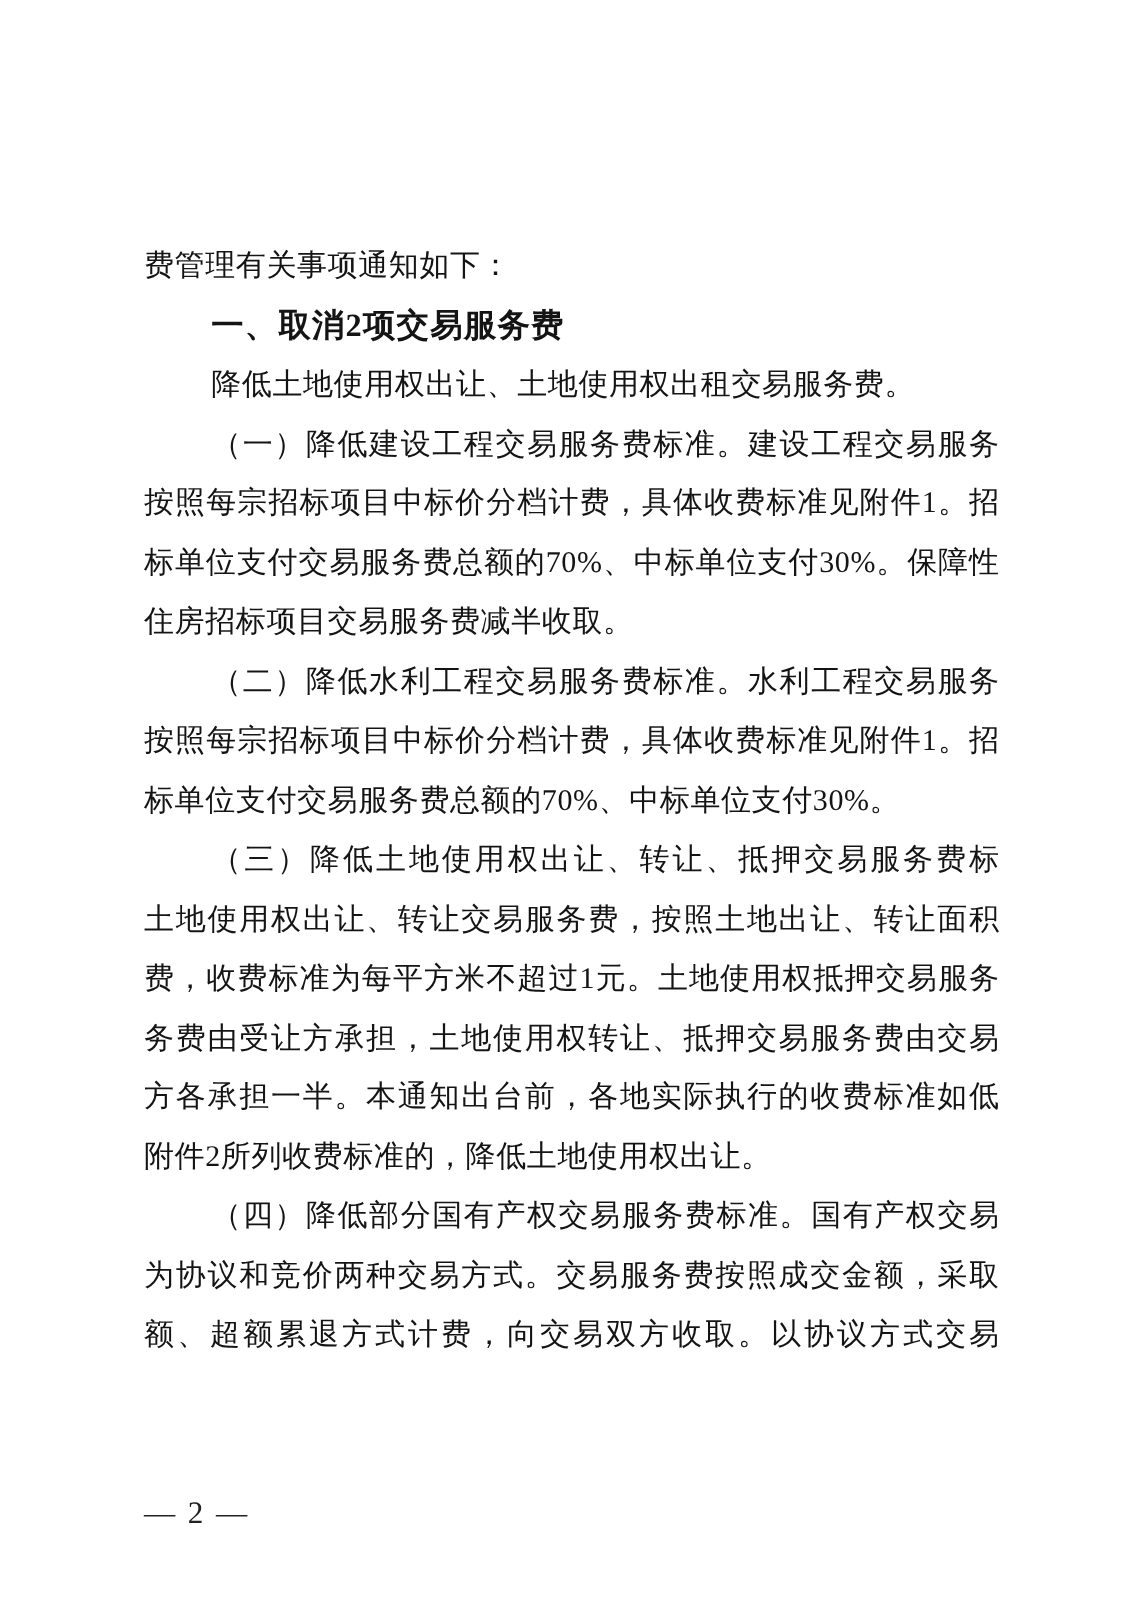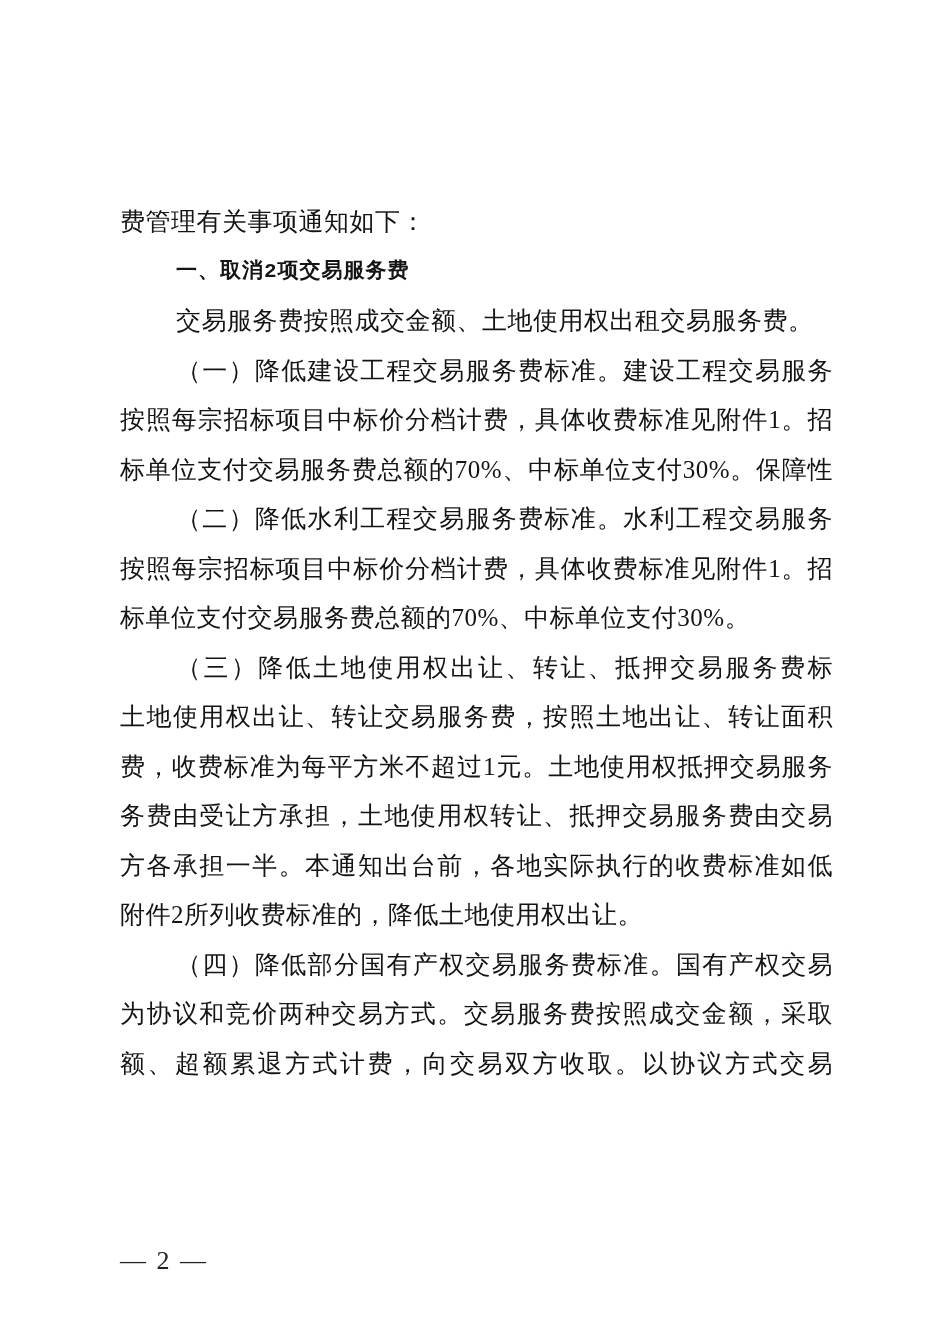--- a/index.html
+++ b/index.html
@@ -32,23 +32,23 @@
     text-align-last: left;
     letter-spacing: 0.5px;
   }
   .line.just {
     text-align-last: justify;
   }
   .line.ind {
     text-indent: 56px;
   }
   .line.heading {
-    font-family: Liberation Mono, monospace;
+    font-family: Liberation Serif, serif;
     font-weight: 700;
-    font-size: 21px;
+    font-size: 27px;
     letter-spacing: 1px;
   }
   .lead {
     font-weight: 400;
   }
   .footer {
     position: absolute;
     left: 120px;
     top: 1196px;
     font-size: 26px;
@@ -57,24 +57,25 @@
     letter-spacing: 2px;
   }
 </style>
 </head>
 <body>
 
 <div class="page">
   <div class="content">
       <div class="line"><span class="txt">费管理有关事项通知如下：</span></div>
       <div class="line heading ind"><span class="txt">一、取消2项交易服务费</span></div>
-      <div class="line ind"><span class="txt">交易服务费按照成交金额、土地使用权出租交易服务费。</span></div>
+      <div class="line ind"><span class="txt">降低土地使用权出让、土地使用权出租交易服务费。</span></div>
       <div class="line ind just"><span class="lead">（一）降低建设工程交易服务费标准。</span><span class="txt">建设工程交易服务费</span></div>
       <div class="line just"><span class="txt">按照每宗招标项目中标价分档计费，具体收费标准见附件1。招</span></div>
       <div class="line just"><span class="txt">标单位支付交易服务费总额的70%、中标单位支付30%。保障性</span></div>
+      <div class="line"><span class="txt">住房招标项目交易服务费减半收取。</span></div>
       <div class="line ind just"><span class="lead">（二）降低水利工程交易服务费标准。</span><span class="txt">水利工程交易服务费</span></div>
       <div class="line just"><span class="txt">按照每宗招标项目中标价分档计费，具体收费标准见附件1。招</span></div>
       <div class="line"><span class="txt">标单位支付交易服务费总额的70%、中标单位支付30%。</span></div>
       <div class="line ind just"><span class="lead">（三）降低土地使用权出让、转让、抵押交易服务费标准。</span><span class="txt"></span></div>
       <div class="line just"><span class="txt">土地使用权出让、转让交易服务费，按照土地出让、转让面积计</span></div>
       <div class="line just"><span class="txt">费，收费标准为每平方米不超过1元。土地使用权抵押交易服务</span></div>
       <div class="line just"><span class="txt">务费由受让方承担，土地使用权转让、抵押交易服务费由交易双</span></div>
       <div class="line just"><span class="txt">方各承担一半。本通知出台前，各地实际执行的收费标准如低于</span></div>
       <div class="line"><span class="txt">附件2所列收费标准的，降低土地使用权出让。</span></div>
       <div class="line ind just"><span class="lead">（四）降低部分国有产权交易服务费标准。</span><span class="txt">国有产权交易分</span></div>

